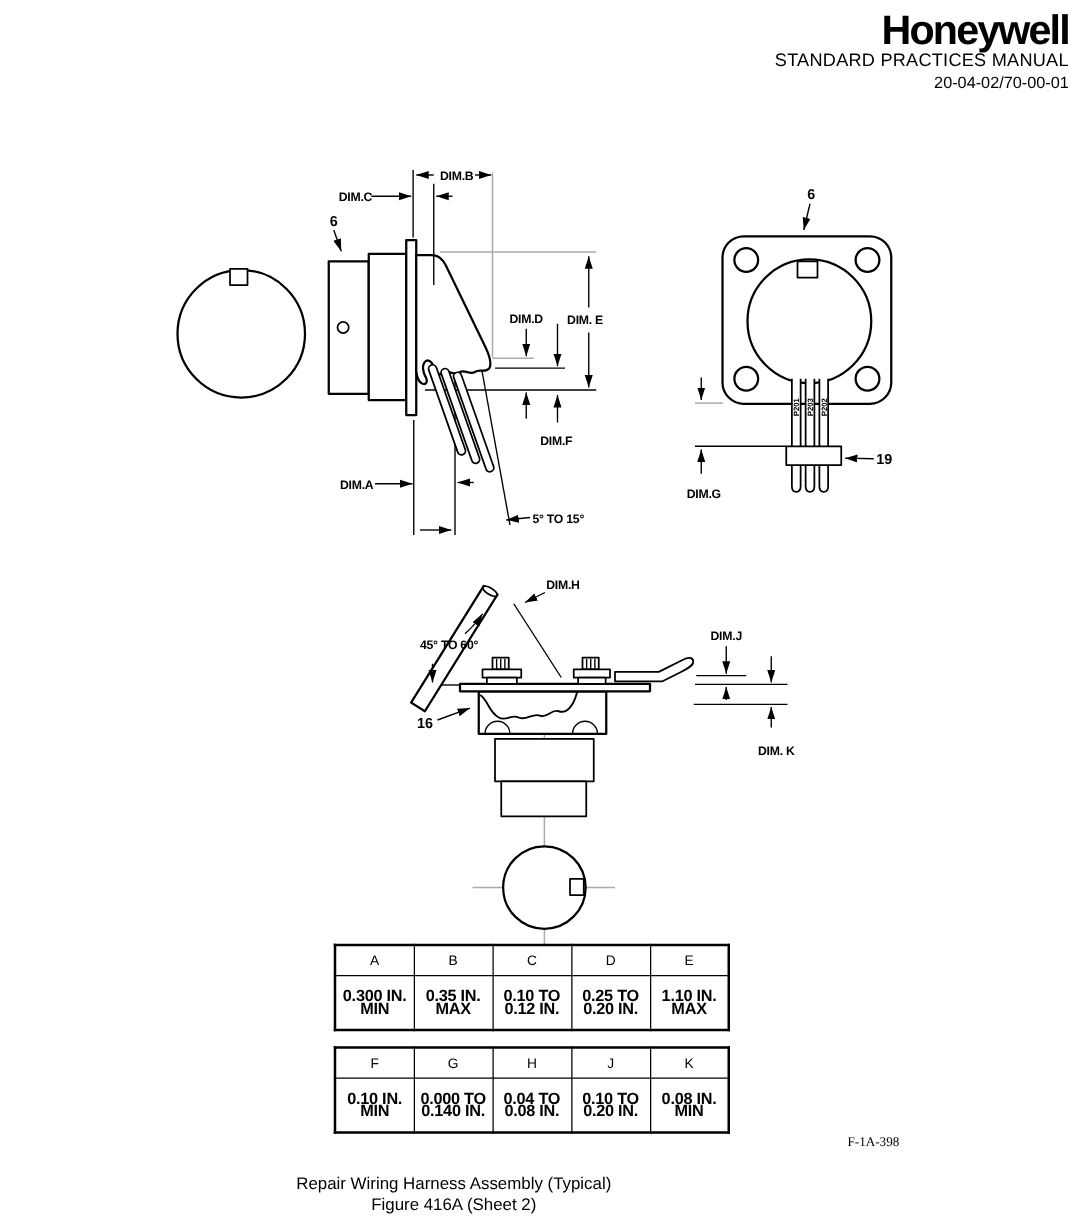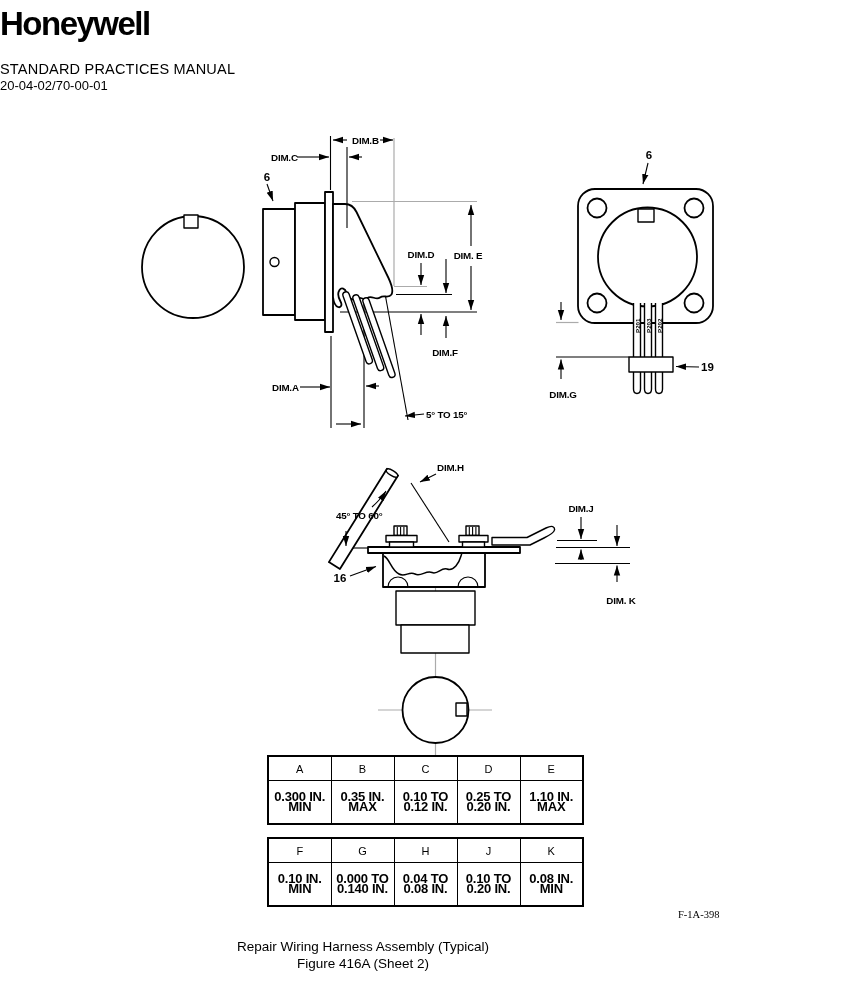--- a/index.html
+++ b/index.html
@@ -1,21 +1,21 @@
 <!DOCTYPE html>
 <html><head>
 <meta charset="utf-8">
 <style>
   html,body{margin:0;padding:0;background:#ffffff;}
   .page{position:relative;width:855px;height:981px;background:#fff;overflow:hidden;
         font-family:"Liberation Sans", sans-serif;color:#000;}
-  .hdr{position:absolute;top:7px;left:0;width:855px;text-align:left;
+  .hdr{position:absolute;top:7px;left:0;width:855px;text-align:right;
        box-sizing:border-box;}
   .brand{font-size:33px;font-weight:700;letter-spacing:-1.5px;line-height:34px;}
-  .mtitle{font-size:14.5px;line-height:16px;margin-top:20px;letter-spacing:.2px;}
+  .mtitle{font-size:14.5px;line-height:16px;margin-top:0;letter-spacing:.2px;}
   .docnum{font-size:13px;line-height:15px;margin-top:1px;}
   svg.fig{position:absolute;left:0;top:0;}
   .obj{fill:#fff;stroke:#000;stroke-width:1.8;stroke-linejoin:round;}
   .obj2{fill:#fff;stroke:#000;stroke-width:1.4;stroke-linejoin:round;}
   .ln{stroke:#000;stroke-width:1.1;fill:none;}
   .gray{stroke:#ababab;stroke-width:1.2;fill:none;}
   .wavy{fill:none;stroke:#000;stroke-width:1.5;}
   text{fill:#000;}
   .lbl{font:700 9.8px "Liberation Sans",sans-serif;letter-spacing:-.2px;}
   .ref{font:700 11.5px "Liberation Sans",sans-serif;}

